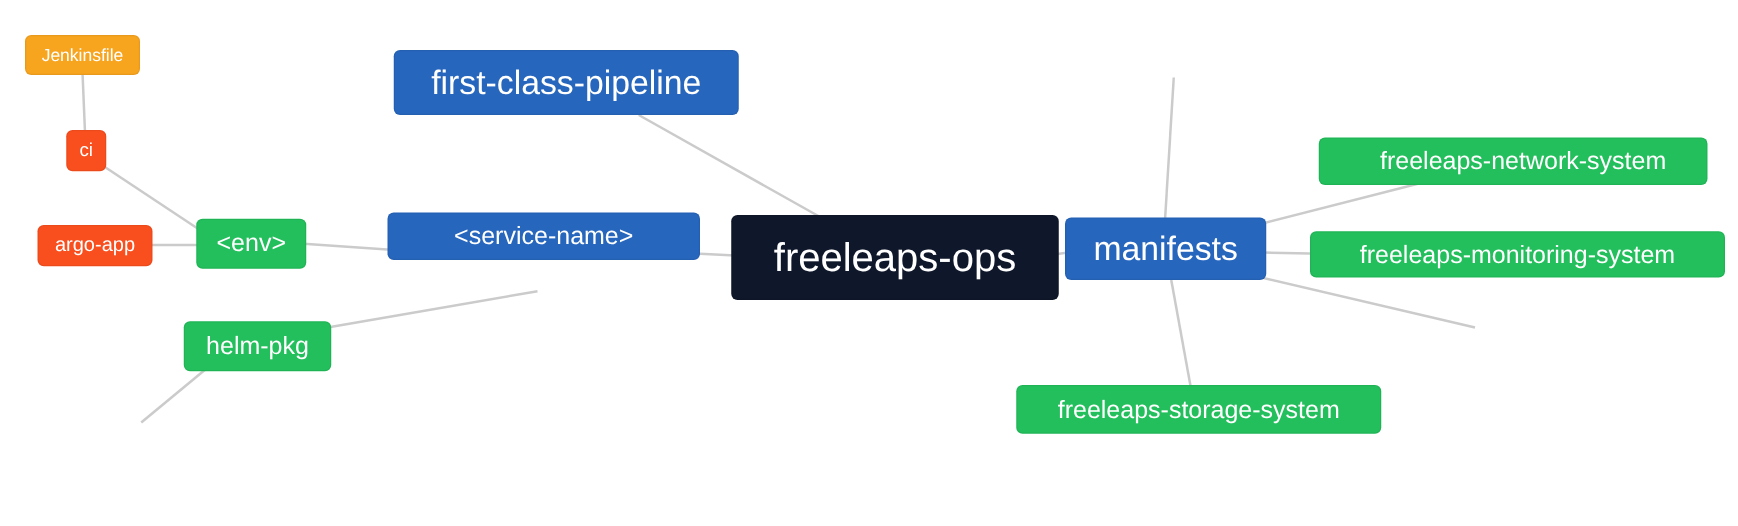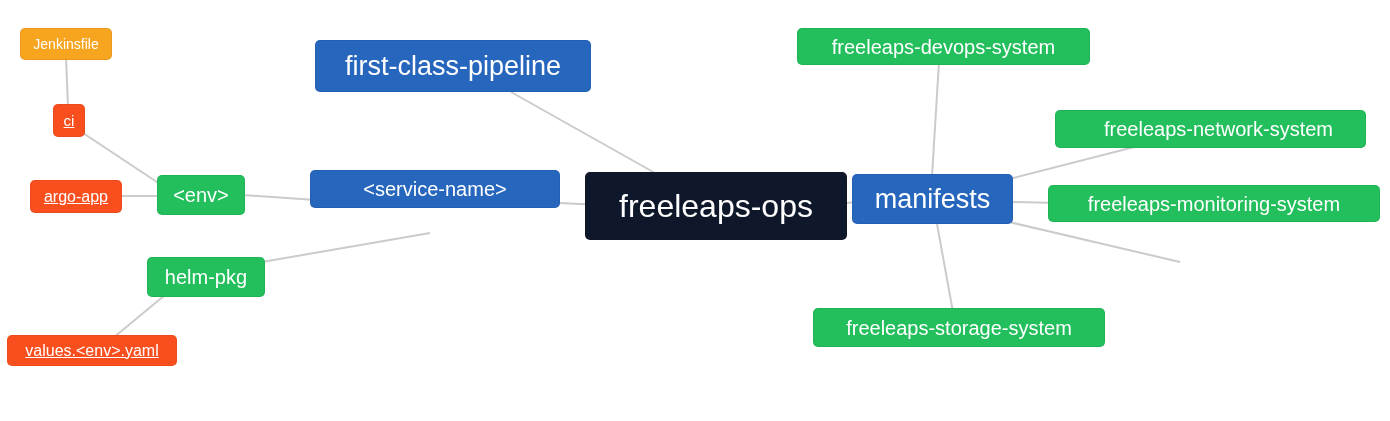--- a/index.html
+++ b/index.html
@@ -10,21 +10,21 @@
   .edge-layer{position:absolute;left:0;top:0;z-index:0;}
   .edge-layer line{stroke:#cbcbcb;stroke-width:2;}
   .node{
     position:absolute;z-index:1;display:flex;align-items:center;justify-content:center;
     color:#ffffff;border-radius:5px;white-space:nowrap;line-height:1;
     box-shadow:inset 0 0 0 1px rgba(0,0,0,0.06);
   }
   .c-blue{background:#2766bd;}
   .c-green{background:#23bf5c;}
   .c-dark{background:#0f172a;}
-  .c-red{background:#f94f1e;text-decoration:underline;}
+  .c-red{background:#f94f1e;}
   .c-orange{background:#f7a41f;}
 
   .n-jenkinsfile{left:20px;top:28px;width:92px;height:32px;font-size:14px;}
   .n-ci{left:53px;top:104px;width:32px;height:33px;font-size:15px;}
   .n-argo{left:30px;top:180px;width:92px;height:33px;font-size:16px;}
   .n-env{left:157px;top:175px;width:88px;height:40px;font-size:20px;}
   .n-pipeline{left:315px;top:40px;width:276px;height:52px;font-size:27px;text-align:right;}
   .n-service{left:310px;top:170px;width:250px;height:38px;font-size:20px;}
   .n-ops{left:585px;top:172px;width:262px;height:68px;font-size:32px;}
   .n-manifests{left:852px;top:174px;width:161px;height:50px;font-size:27px;}
@@ -59,20 +59,18 @@
   </svg>
 
   <div class="node c-orange n-jenkinsfile">Jenkinsfile</div>
   <div class="node c-red    n-ci">ci</div>
   <div class="node c-red    n-argo">argo-app</div>
   <div class="node c-green  n-env">&lt;env&gt;</div>
   <div class="node c-blue   n-pipeline">first-class-pipeline</div>
   <div class="node c-blue   n-service">&lt;service-name&gt;</div>
   <div class="node c-dark   n-ops">freeleaps-ops</div>
   <div class="node c-blue   n-manifests">manifests</div>
-  <div class="node c-green  n-devops">freeleaps-devops-system</div>
   <div class="node c-green  n-network">freeleaps-network-system</div>
   <div class="node c-green  n-monitoring">freeleaps-monitoring-system</div>
   <div class="node c-green  n-storage">freeleaps-storage-system</div>
   <div class="node c-green  n-helm">helm-pkg</div>
-  <div class="node c-red    n-values">values.&lt;env&gt;.yaml</div>
 
 </div>
 
 </body></html>

